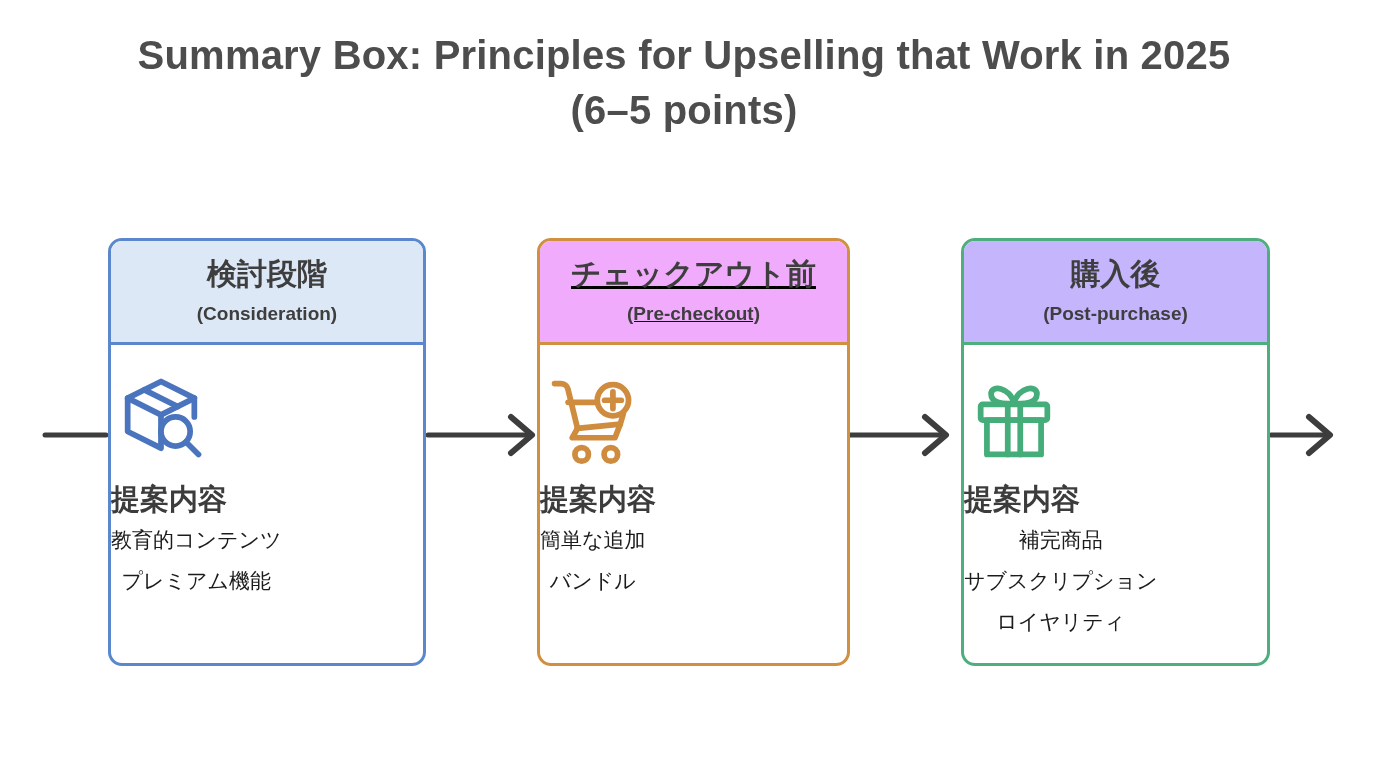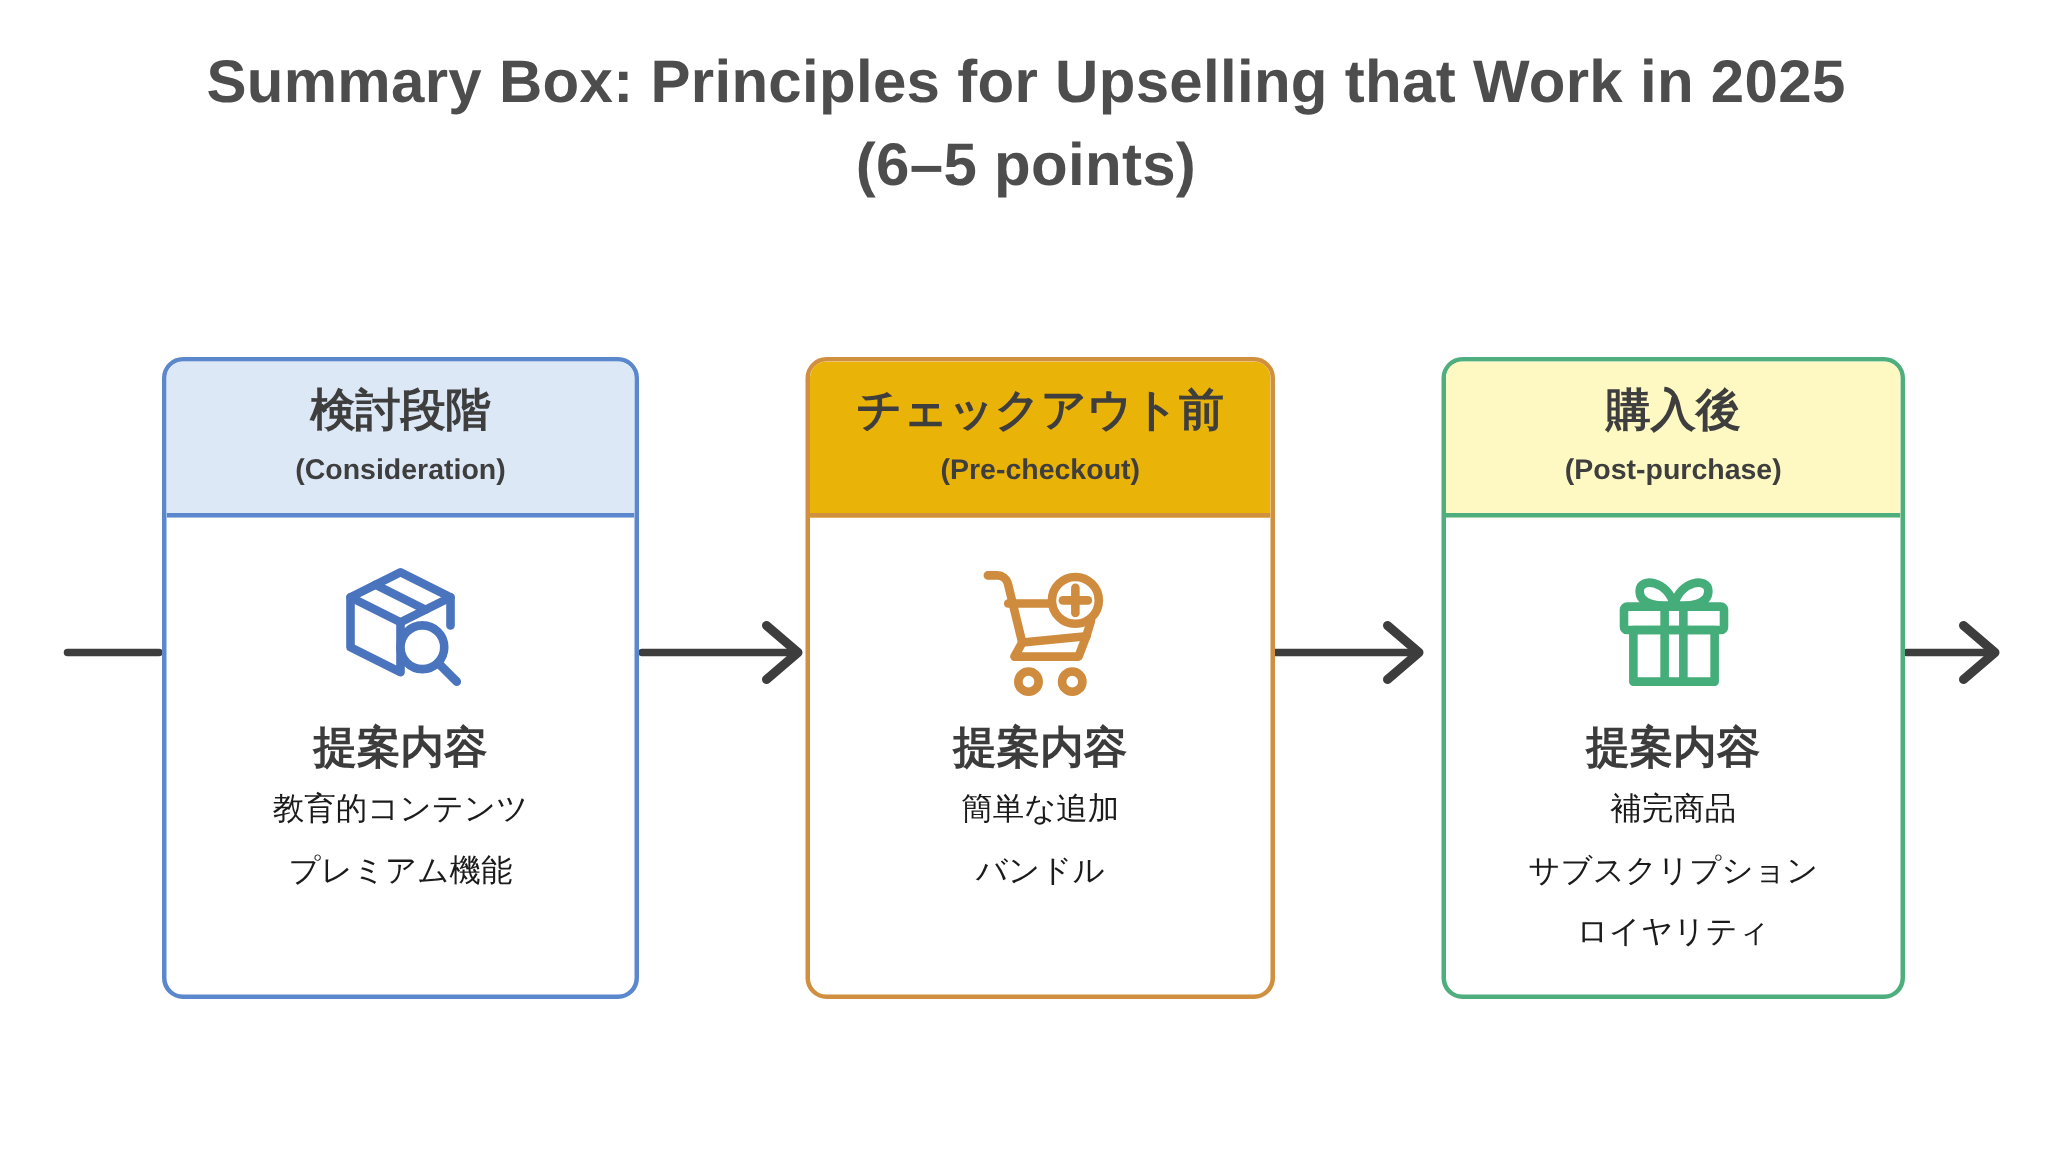--- a/index.html
+++ b/index.html
@@ -22,26 +22,26 @@
   }
   .card-consideration { left:108px; width:318px; border-color:#5b87cc; }
   .card-precheckout   { left:537px; width:313px; border-color:#d0903f; }
   .card-postpurchase  { left:961px; width:309px; border-color:#4fae7e; }
   .card-header {
     height:104px; border-bottom:3px solid;
     display:flex; flex-direction:column; align-items:center; justify-content:center;
     text-align:center; padding-top:2px;
   }
   .card-consideration .card-header { background:#dde8f7; border-color:#5b87cc; }
-  .card-precheckout   .card-header { background:#eab308; border-color:#d0903f; }
-  .card-postpurchase  .card-header { background:#fef9c3; border-color:#4fae7e; }
+  .card-precheckout   .card-header { background:#f0abfc; border-color:#d0903f;text-decoration:underline; }
+  .card-postpurchase  .card-header { background:#c4b5fd; border-color:#4fae7e; }
   .hdr-jp { font-size:30px; font-weight:700; color:#3e3e3e; line-height:42px; }
   .hdr-en { font-size:19px; font-weight:700; color:#3e3e3e; line-height:38px; }
   .card-body {
-    display:flex; flex-direction:column; align-items:center; text-align:center;
+    display:flex; flex-direction:column; align-items:flex-start; text-align:center;
   }
   .stage-icon { margin-top:24px; width:100px; height:100px; }
   .body-label {
     margin-top:10px; font-size:29px; font-weight:700; color:#3c3c3c; line-height:40px;
   }
   .body-items {
     margin-top:0; font-size:21px; font-weight:400; color:#1b1b1b; line-height:41px;
   }
 </style>
 </head>

